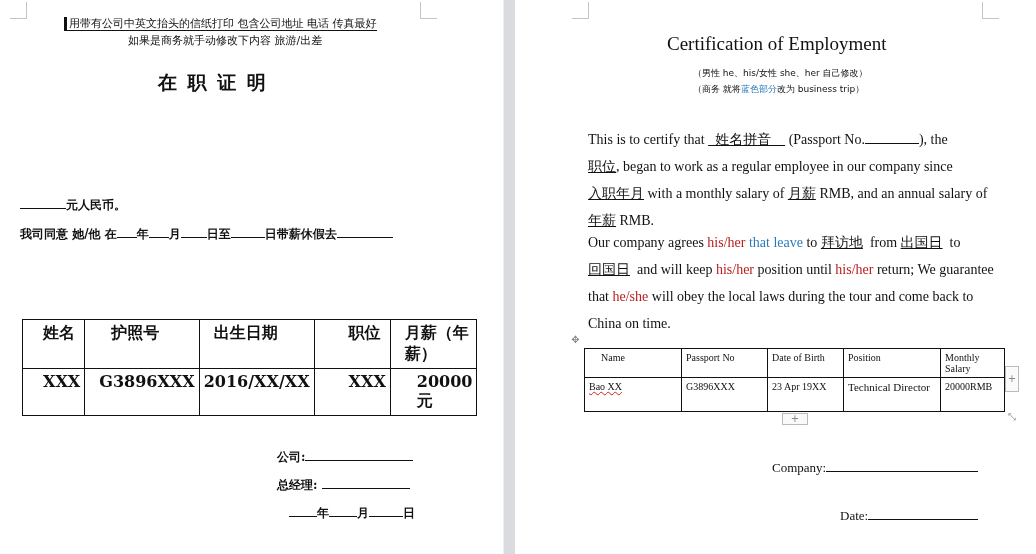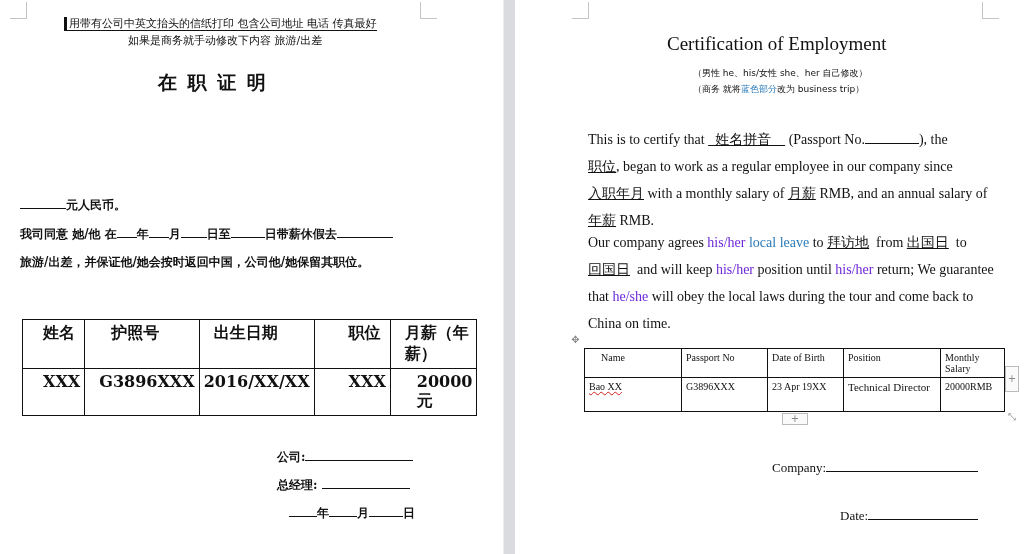--- a/index.html
+++ b/index.html
@@ -10,21 +10,21 @@
   #divider{position:absolute;left:503px;top:0;width:12px;height:554px;background:#dadbde;border-left:1px solid #eee;}
   .corner{position:absolute;width:16px;height:16px;border-color:#c4c4c4;border-style:solid;border-width:0;}
   .corner.tl{border-right-width:1px;border-bottom-width:1px;}
   .corner.tr{border-left-width:1px;border-bottom-width:1px;}
   .abs{position:absolute;white-space:nowrap;}
   .sans{font-family:"DejaVu Sans",sans-serif;}
   .serif{font-family:"Liberation Serif",serif;}
   .bold{font-weight:bold;}
   .u{text-decoration:underline;}
   .blank{display:inline-block;border-bottom:1px solid #111;height:12px;vertical-align:baseline;}
-  .red{color:#6d28d9;}
+  .red{color:#b91c1c;}
   .blue{color:#2a7ab8;}
   table.doc{position:absolute;border-collapse:collapse;}
   table.doc td{border:1.5px solid #111;vertical-align:top;padding:3px 4px;}
   .cn-left table.doc td{font-size:16px;font-weight:bold;}
   .tool-btn{position:absolute;border:1px solid #bbb;background:#fafafa;color:#888;font-family:"DejaVu Sans",sans-serif;font-size:10px;text-align:center;line-height:12px;}
 </style>
 </head>
 <body>
 
 <div id="page-left" class="page cn-left">
@@ -39,21 +39,20 @@
 
 
   <div class="abs bold" style="left:20px;top:196px;font-size:12px;">
     <span class="blank" style="width:46px;"></span><span>元人民币。</span>
   </div>
 
   <div class="abs bold" style="left:20px;top:225px;font-size:12px;">
     <span>我司同意 她/他 在</span><span class="blank" style="width:20px;"></span><span>年</span><span class="blank" style="width:20px;"></span><span>月</span><span class="blank" style="width:26px;"></span><span>日至</span><span class="blank" style="width:34px;"></span><span>日带薪休假去</span><span class="blank" style="width:56px;"></span>
   </div>
 
-  <div class="abs bold" style="left:20px;top:254px;font-size:12px;">旅游/出差，并保证他/她会按时返回中国，公司他/她保留其职位。</div>
 
 
   <table class="doc" style="left:22px;top:319px;width:423px;">
     <tbody>
         <tr style="height:29px;">
       <td style="width:73px;padding-left:20px;">姓名</td>
       <td style="width:77px;padding-left:26px;">护照号</td>
       <td style="width:66px;padding-left:14px;">出生日期</td>
       <td style="width:88px;padding-left:34px;">职位</td>
       <td style="padding-left:14px;">月薪（年薪）</td>
@@ -92,21 +91,21 @@
   </div>
 
   <div class="abs serif" style="left:73px;top:126px;font-size:14px;line-height:27px;white-space:normal;width:400px;">
     <span>This is to certify that </span><span class="u" style="white-space:pre;">  姓名拼音    </span><span> (Passport No.</span><span class="blank" style="width:54px;"></span><span>), the</span><br>
     <span class="u">职位</span><span>, began to work as a regular employee in our company since</span><br>
     <span class="u">入职年月</span><span> with a monthly salary of </span><span class="u">月薪</span><span> RMB, and an annual salary of</span><br>
     <span class="u">年薪</span><span> RMB.</span>
   </div>
 
   <div class="abs serif" style="left:73px;top:229px;font-size:14px;line-height:27px;">
-    <span>Our company agrees </span><span class="red">his/her</span><span class="blue"> local leave</span><span> to </span><span class="u">拜访地</span><span style="white-space:pre;">  from </span><span class="u">出国日</span><span style="white-space:pre;">  to  </span><br>
+    <span>Our company agrees </span><span class="red">his/her</span><span class="blue"> that leave</span><span> to </span><span class="u">拜访地</span><span style="white-space:pre;">  from </span><span class="u">出国日</span><span style="white-space:pre;">  to  </span><br>
     <span class="u">回国日</span><span style="white-space:pre;">  and will keep </span><span class="red">his/her</span><span> position until </span><span class="red">his/her</span><span> return; We guarantee</span><br>
     <span>that </span><span class="red">he/she</span><span> will obey the local laws during the tour and come back to</span><br>
     <span>China on time.</span>
   </div>
 
   <div class="tool-btn" style="left:55px;top:334px;width:11px;height:12px;border:none;background:none;">✥</div>
 
   <table class="doc serif" style="left:69px;top:348px;width:421px;font-size:10px;">
     <tbody>
         <tr style="height:29px;">

